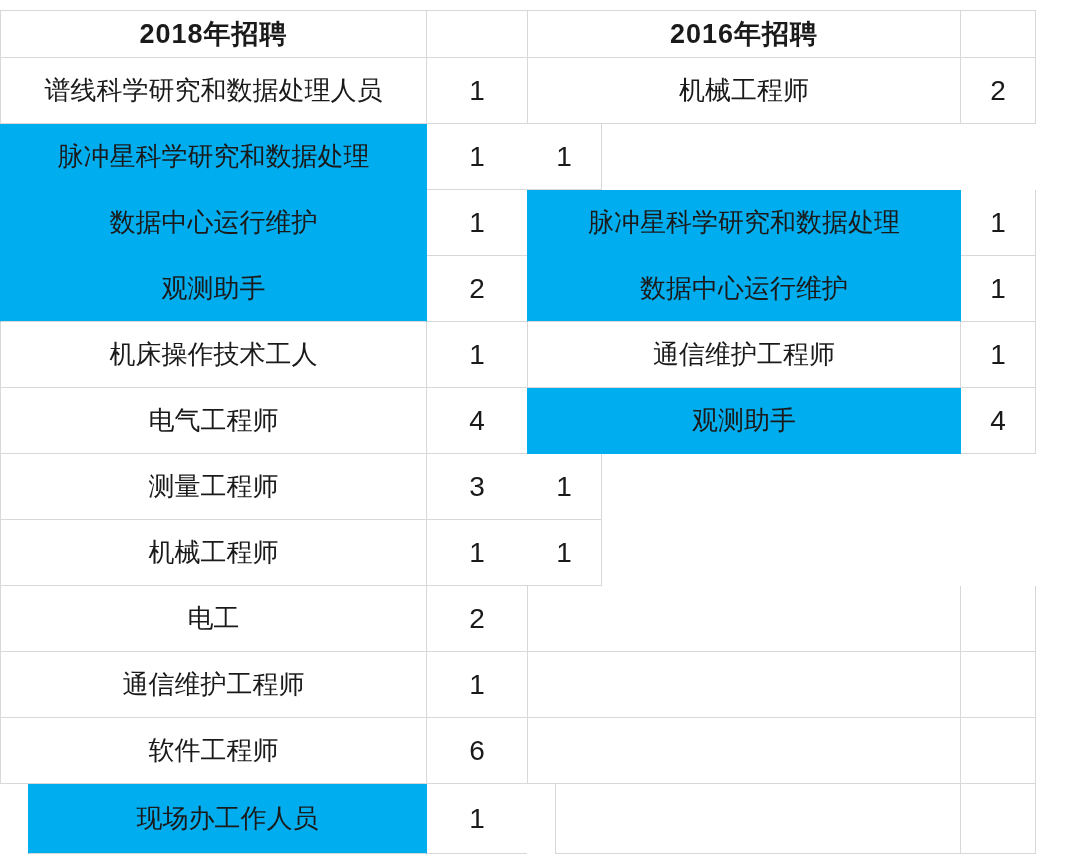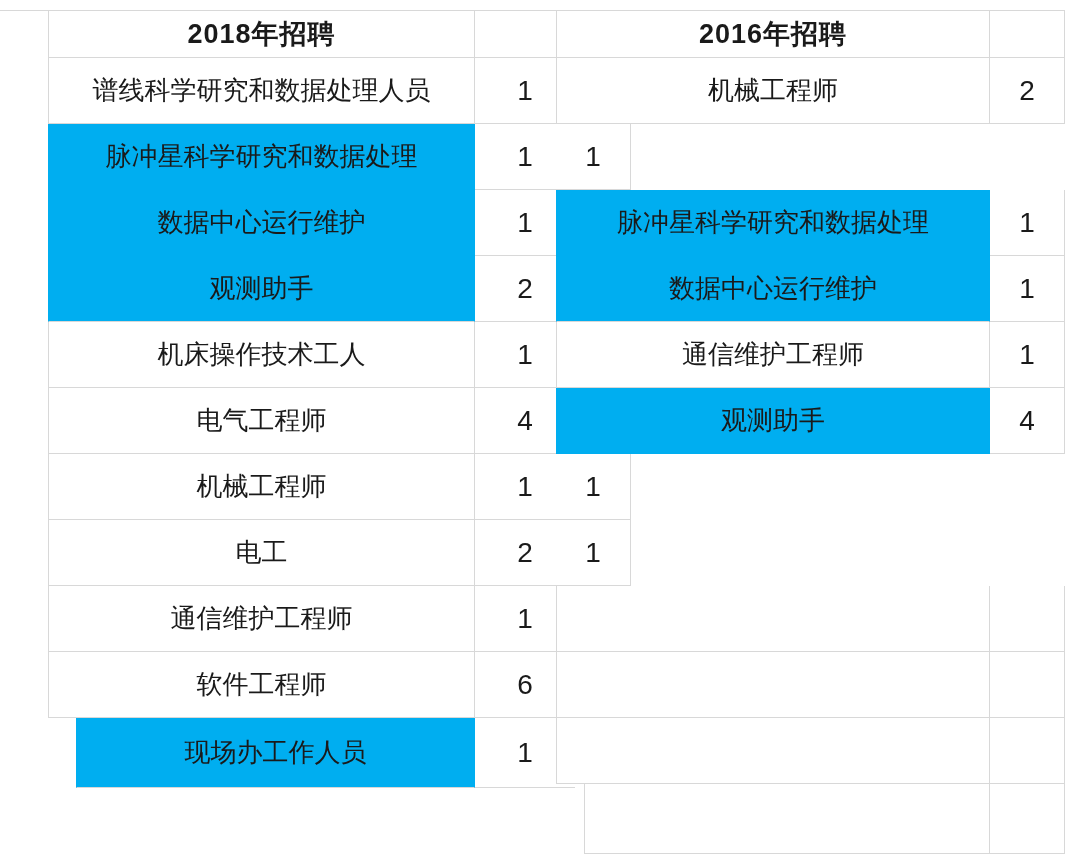--- a/index.html
+++ b/index.html
@@ -18,22 +18,22 @@
     font-family: "Liberation Sans", "DejaVu Sans", sans-serif;
     overflow: hidden;
   }
   .tbl {
     position: absolute;
     top: 10px;
     display: flex;
     flex-direction: column;
     border-top: 1px solid var(--grid);
   }
-  .t-left  { left: 0;     width: 527px; padding-left: 48px; }
-  .t-right { left: 556px; width: 509px; }
+  .t-left  { left: 0;     width: 527px; }
+  .t-right { left: 527px; width: 509px; }
 
   .row { display: flex; height: 66px; }
   .row.hdr  { height: 47px; }
   .row.tall { height: 70px; margin-left: 28px; }
 
   .cell {
     box-sizing: border-box;
     display: flex;
     align-items: center;
     justify-content: center;
@@ -89,20 +89,24 @@
       <div class="cell lbl hl">观测助手</div>
       <div class="cell num">2</div>
     </div>
     <div class="row">
       <div class="cell lbl">机床操作技术工人</div>
       <div class="cell num">1</div>
     </div>
     <div class="row">
       <div class="cell lbl">电气工程师</div>
       <div class="cell num">4</div>
+    </div>
+    <div class="row">
+      <div class="cell lbl">测量工程师</div>
+      <div class="cell num">3</div>
     </div>
     <div class="row">
       <div class="cell lbl">机械工程师</div>
       <div class="cell num">1</div>
     </div>
     <div class="row">
       <div class="cell lbl">电工</div>
       <div class="cell num">2</div>
     </div>
     <div class="row">

